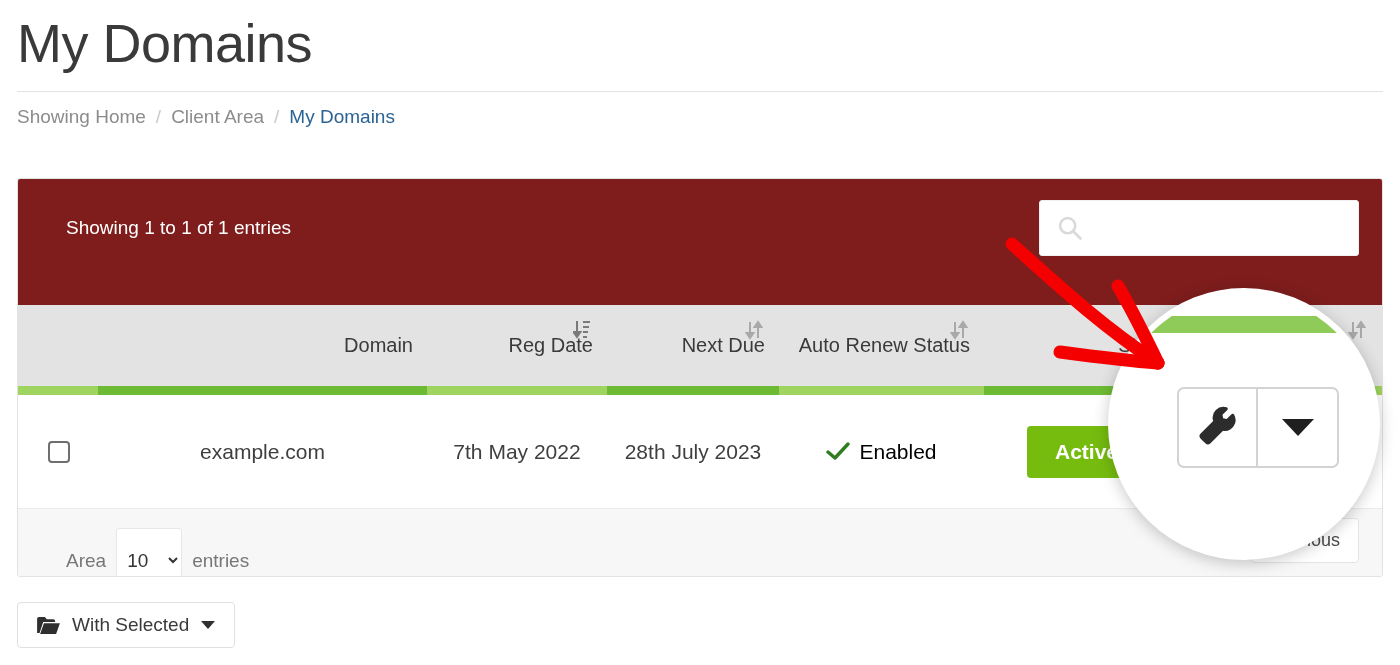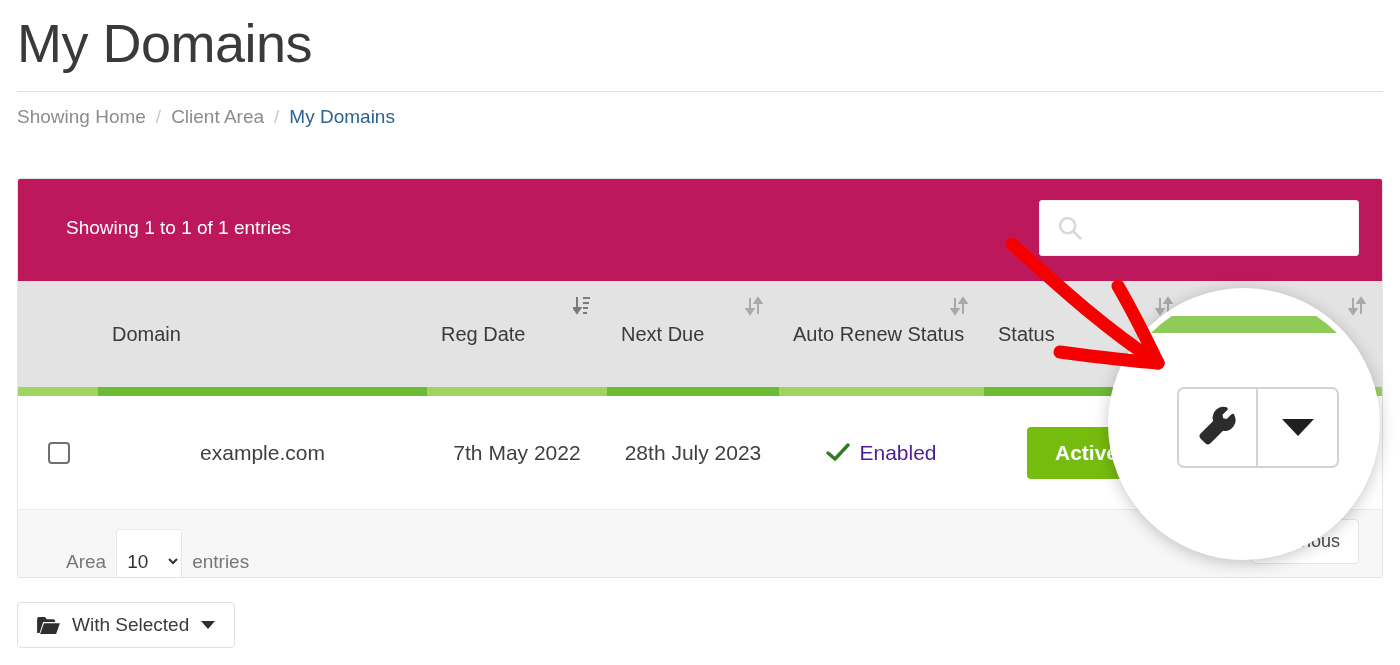--- a/index.html
+++ b/index.html
@@ -50,22 +50,22 @@
     left: 17px; top: 178px;
     width: 1366px;
     border: 1px solid #e3e3e3;
     border-radius: 3px;
     background: #ffffff;
     box-sizing: border-box;
     overflow: hidden;
   }
   .card-head {
     position: relative;
-    height: 102px;
-    background: #be185d;
+    height: 126px;
+    background: #7f1d1d;
   }
   .entries-info {
     position: absolute;
     left: 48px; top: 36px;
     color: #ffffff;
     font-size: 19px;
     line-height: 26px;
     white-space: nowrap;
   }
   .search-wrap {
@@ -97,27 +97,27 @@
   
   table.domains {
     border-collapse: collapse;
     width: 1364px;
     table-layout: fixed;
   }
   table.domains thead th {
     background: #e3e3e3;
     border: 0;
     padding: 0;
-    height: 106px;
+    height: 81px;
     vertical-align: middle;
     font-size: 20px;
     font-weight: 400;
     color: #3a3a3a;
     position: relative;
-    text-align: left;
+    text-align: right;
   }
   th.sorted-col { background: #f4f4f4; margin-top: 35px; }
   .th-inner {
     display: block;
     padding: 0 14px;
     line-height: 25px;
   }
   .sort-icon {
     position: absolute;
     top: 14px;
@@ -160,21 +160,21 @@
   }
   td.cell-domain {
     color: #6d6d6d;
     font-size: 21px;
   }
   .date-cell { line-height: 37px; }
   .renew-enabled {
     display: inline-block;
     white-space: nowrap;
     font-size: 21px;
-    color: #4c1d95;
+    color: #000000;
   }
   .check-icon {
     display: inline-block;
     width: 24px; height: 20px;
     color: #2e7d1f;
     vertical-align: -2px;
     margin-right: 9px;
   }
   .status-badge {
     display: inline-block;

